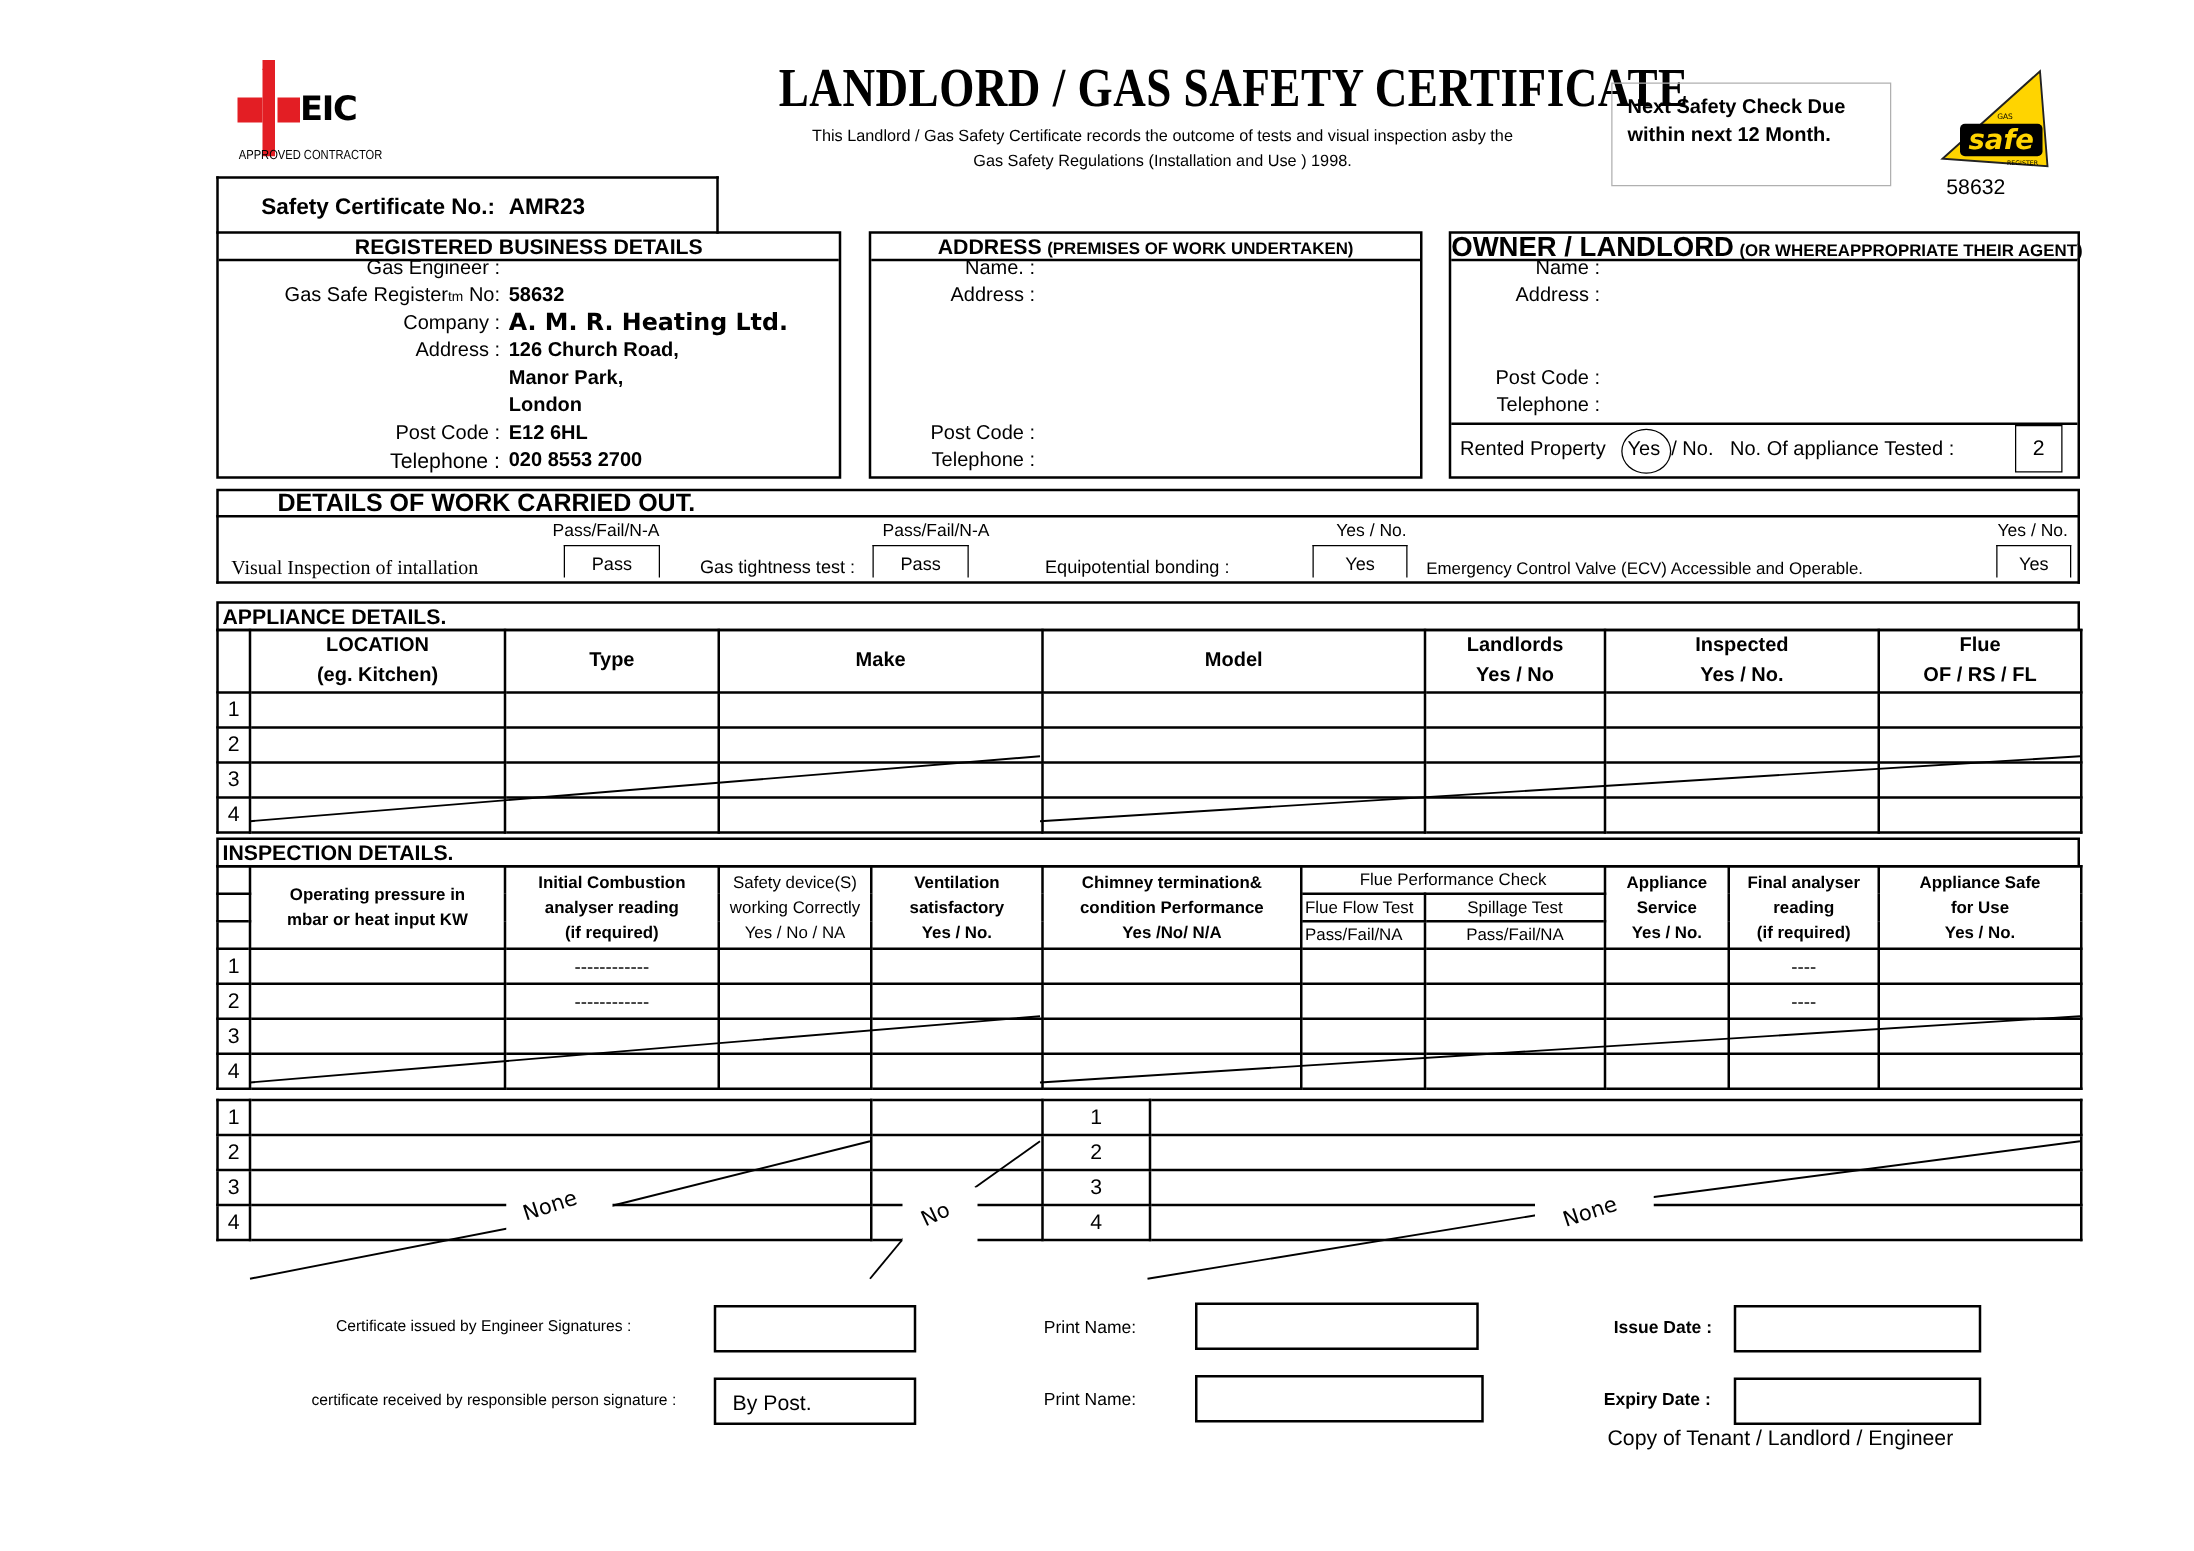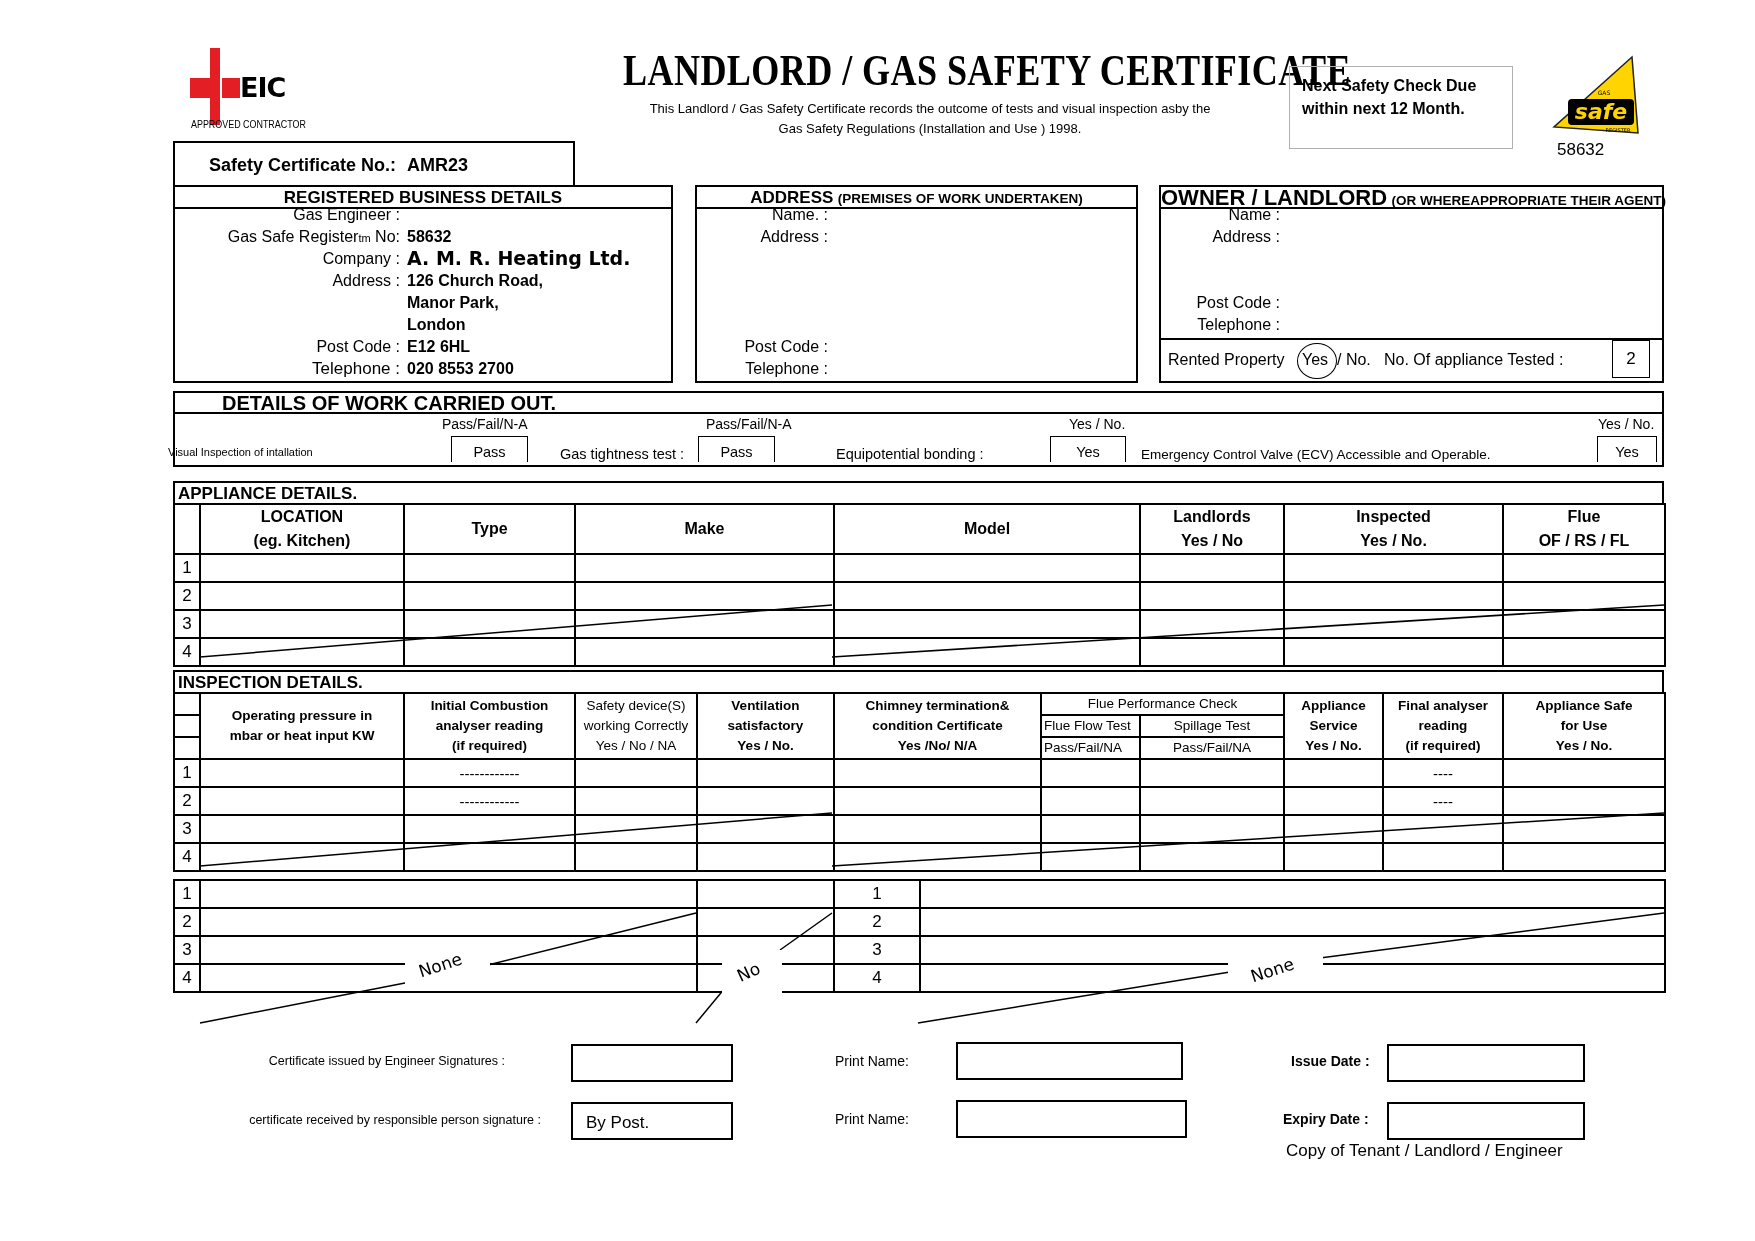--- a/index.html
+++ b/index.html
@@ -131,21 +131,21 @@
 <div class="thinbox c" style="left:1612px; top:340px; width:38px; height:38px; line-height:36px; font-size:17px;">2</div>
 
 <div class="box" style="left:173px; top:391px; width:1491px; height:23px;">
   <div class="lbl b" style="left:3px; top:0; font-size:20px; line-height:20px;margin-left:44px;">DETAILS OF WORK CARRIED OUT.</div>
 </div>
 <div class="abs" style="left:173px; top:465px; width:1491px; height:2px; background:#000;"></div>
 <div class="abs" style="left:173px; top:412px; width:2px; height:55px; background:#000;"></div>
 <div class="abs" style="left:1662px; top:412px; width:2px; height:55px; background:#000;"></div>
 
 <div class="lbl" style="left:442px; top:416px; font-size:14px;">Pass/Fail/N-A</div>
-<div class="lbl" style="left:168px; top:446px; font-size:11px;">Visual Inspection of intallation</div>
+<div class="lbl" style="left:185px; top:446px; font-size:16px;font-family:Liberation Serif, serif;">Visual Inspection of intallation</div>
 <div class="thinbox c" style="left:451px; top:436px; width:77px; height:26px; line-height:30px; font-size:14.5px; border-bottom:none;">Pass</div>
 
 <div class="lbl" style="left:706px; top:416px; font-size:14px;">Pass/Fail/N-A</div>
 <div class="lbl" style="left:560px; top:446px; font-size:14.5px;">Gas tightness test :</div>
 <div class="thinbox c" style="left:698px; top:436px; width:77px; height:26px; line-height:30px; font-size:14.5px; border-bottom:none;">Pass</div>
 
 <div class="lbl" style="left:1069px; top:416px; font-size:14px;">Yes / No.</div>
 <div class="lbl" style="left:836px; top:446px; font-size:14.5px;">Equipotential bonding :</div>
 <div class="thinbox c" style="left:1050px; top:436px; width:76px; height:26px; line-height:30px; font-size:14.5px; border-bottom:none;">Yes</div>
 
@@ -267,21 +267,21 @@
           <div>working Correctly</div>
           <div>Yes / No / NA</div>
         </td>
     <td rowspan="3" class="hdr-sm">
           <div>Ventilation</div>
           <div>satisfactory</div>
           <div>Yes / No.</div>
         </td>
     <td rowspan="3" class="hdr-sm">
           <div>Chimney termination&amp;</div>
-          <div>condition Certificate</div>
+          <div>condition Performance</div>
           <div>Yes /No/ N/A</div>
         </td>
     <td colspan="2" class="hdr-sm-n" style="font-size:13.5px;">Flue Performance Check</td>
     <td rowspan="3" class="hdr-sm">
           <div>Appliance</div>
           <div>Service</div>
           <div>Yes / No.</div>
         </td>
     <td rowspan="3" class="hdr-sm">
           <div>Final analyser</div>

